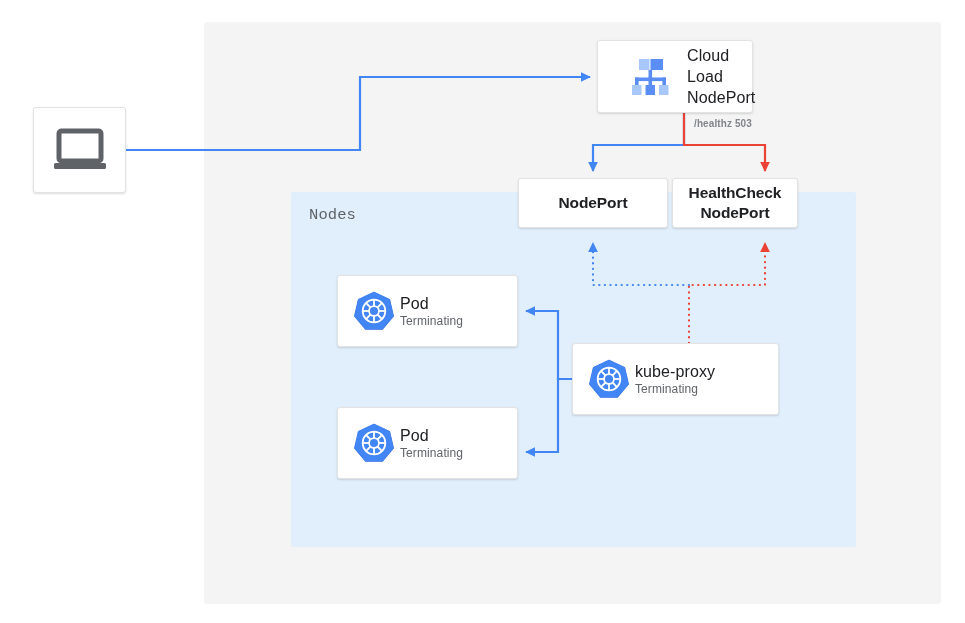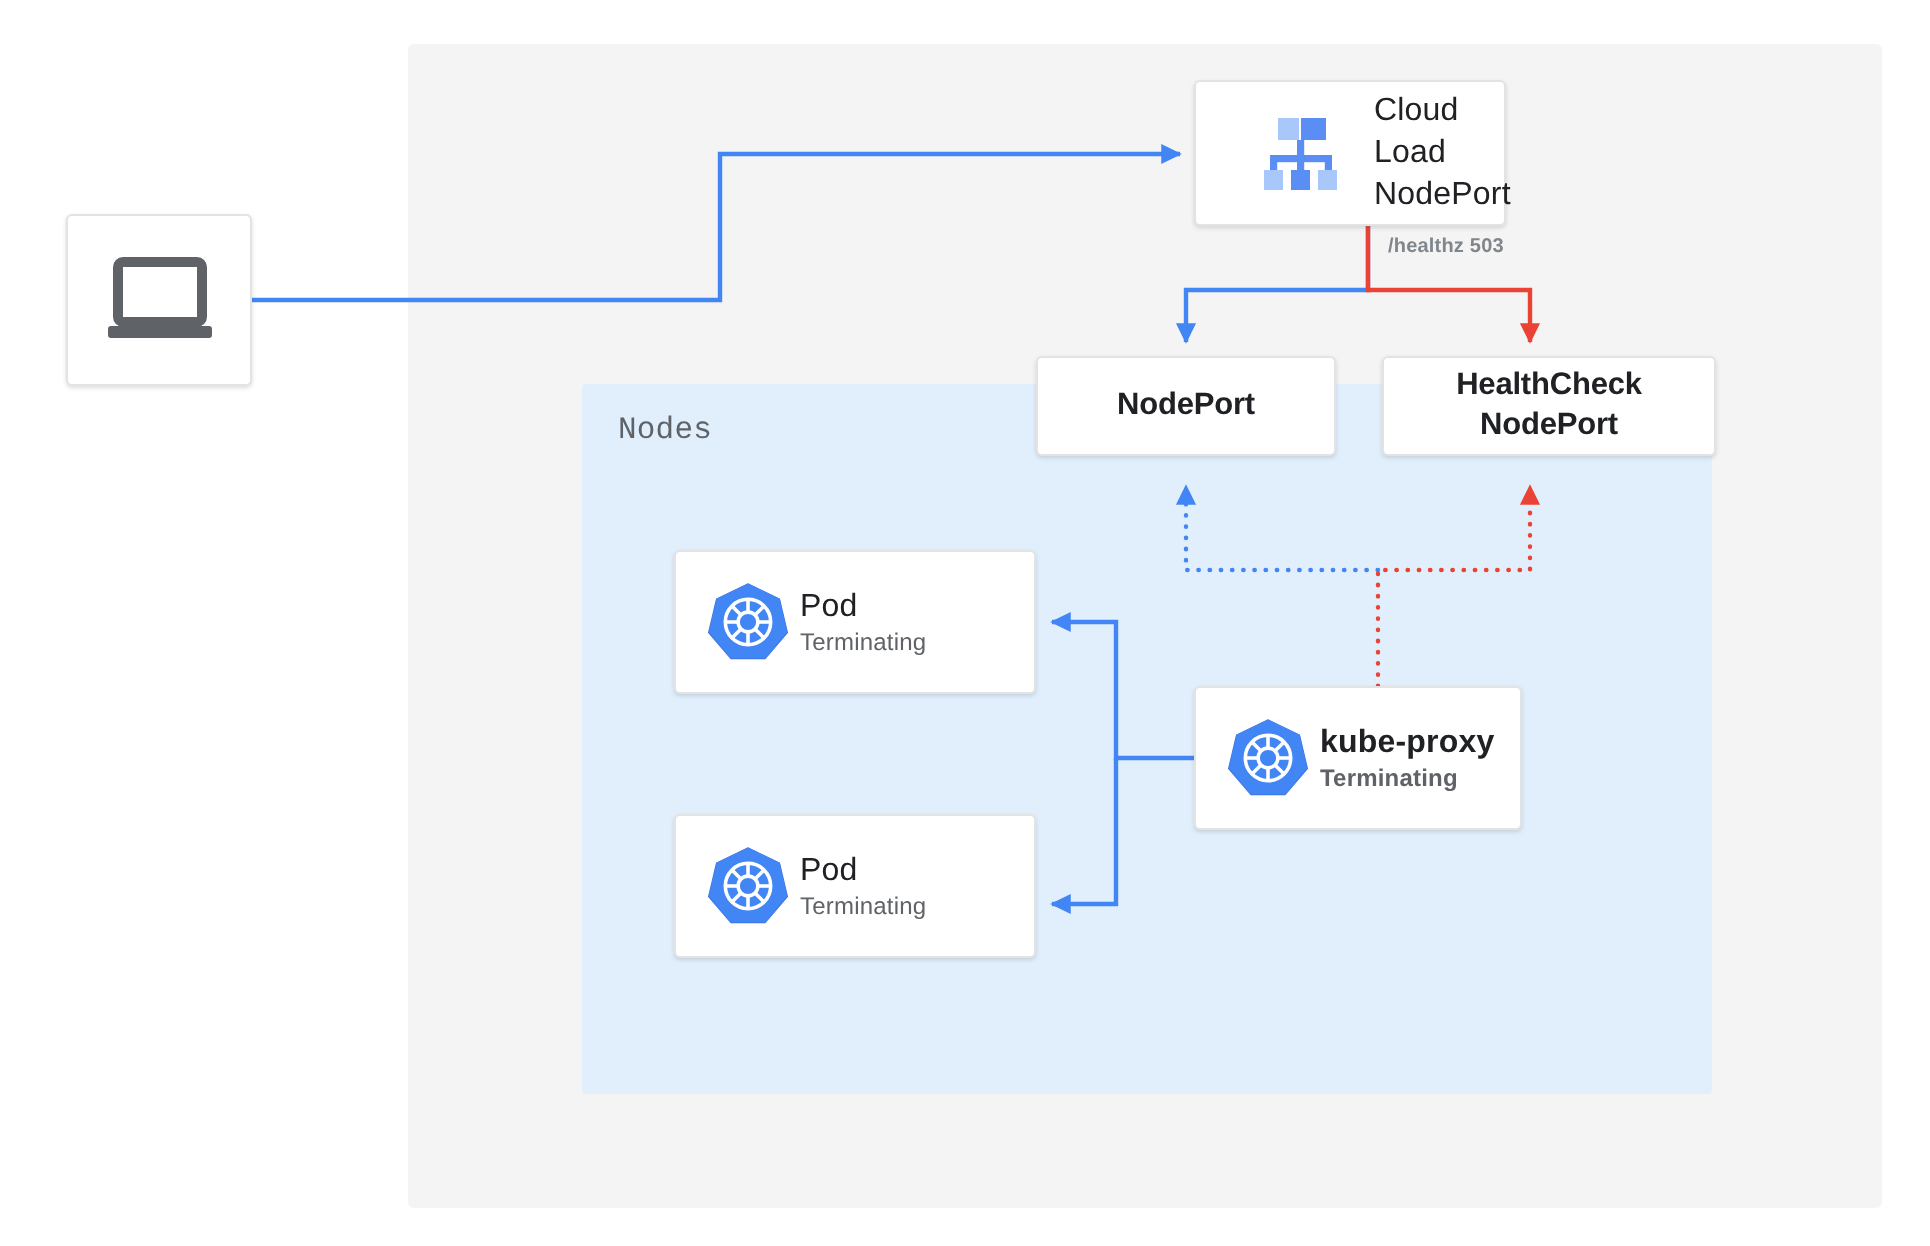--- a/index.html
+++ b/index.html
@@ -67,35 +67,35 @@
   
   #box-client { left: 33px; top: 107px; width: 93px; height: 86px; justify-content: center; }
 
   
   #box-clb { left: 597px; top: 40px; width: 156px; height: 73px; padding-left: 28px; }
   #box-clb .card-text { margin-left: 13px; }
 
   
   #box-nodeport { left: 518px; top: 178px; width: 150px; height: 50px; }
   
-  #box-hcnodeport { left: 691px; top: 178px; width: 167px; height: 50px; }
+  #box-hcnodeport { left: 672px; top: 178px; width: 126px; height: 50px; }
 
   .strong-label {
     font-size: 15.5px;
     font-weight: bold;
     color: #202124;
     line-height: 1.28;
     letter-spacing: -0.1px;
   }
 
   
   #box-pod-1 { left: 337px; top: 275px; width: 181px; height: 72px; padding-left: 14px; }
   #box-pod-2 { left: 337px; top: 407px; width: 181px; height: 72px; padding-left: 14px; }
   
-  #box-kubeproxy { left: 597px; top: 343px; width: 164px; height: 72px; padding-left: 14px; font-weight: bold; }
+  #box-kubeproxy { left: 572px; top: 343px; width: 207px; height: 72px; padding-left: 14px; }
 
   .card-text { margin-left: 4px; }
   .title-line {
     font-size: 16px;
     color: #202124;
     line-height: 1.32;
     letter-spacing: 0.1px;
   }
   .sub-line {
     font-size: 12px;

